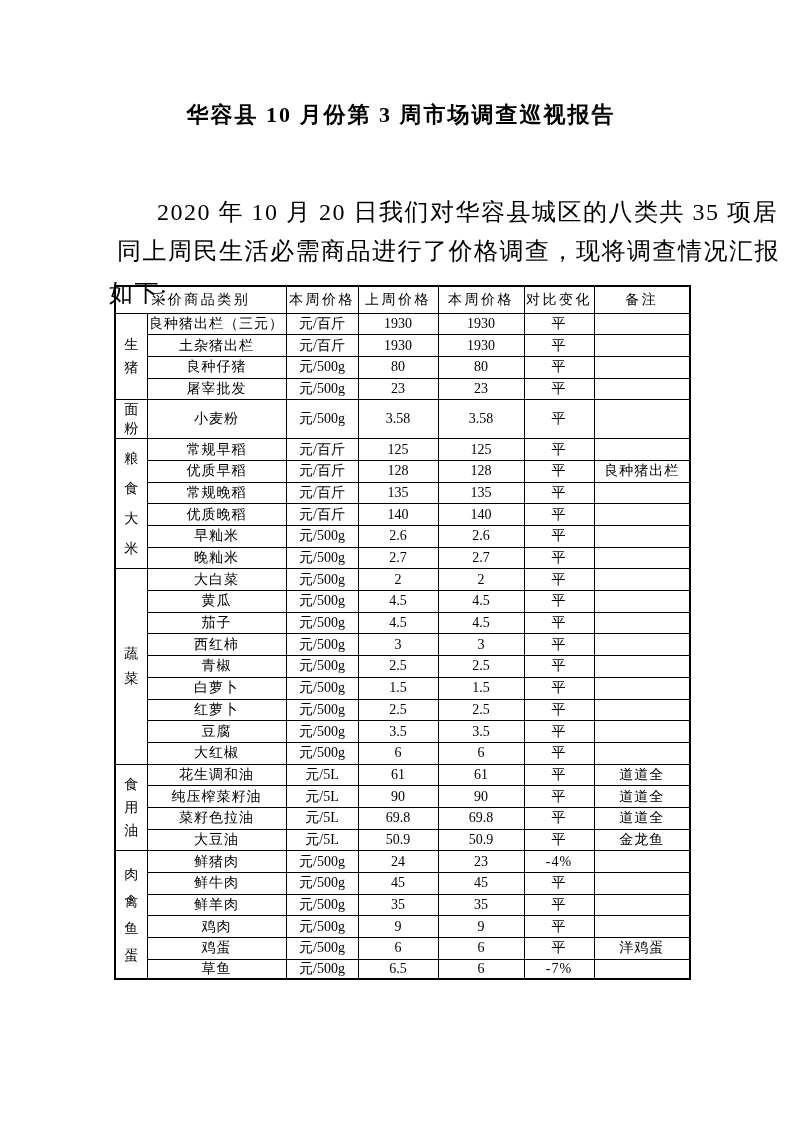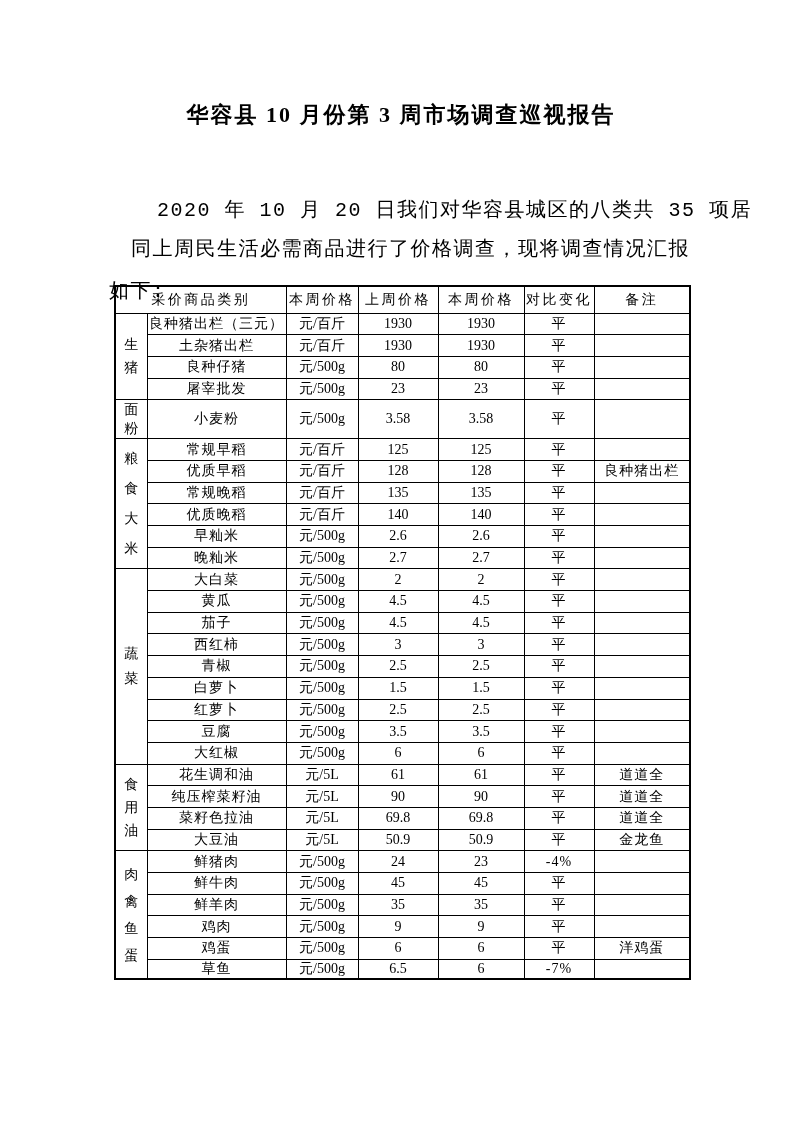--- a/index.html
+++ b/index.html
@@ -22,27 +22,26 @@
   }
   .byline {
     position:absolute;
     top:147px; right:143px;
     font-size:21px;
     letter-spacing:2px;
     white-space:nowrap;
   }
   .body-line {
     position:absolute;
-    font-size:20px;
+    font-size:24px;
     letter-spacing:1.5px;
     white-space:nowrap;
-    font-family:Liberation Mono, monospace;
   }
   .line1 { top:196px; left:157px; }
-  .line2 { top:235px; left:131px; }
+  .line2 { top:235px; left:117px; }
   .line3 { top:277px; left:109px; }
 
   table.price {
     position:absolute;
     left:114px; top:285px;
     width:575px;
     border-collapse:collapse;
     table-layout:fixed;
     font-size:14px;
     border:2px solid #000;

